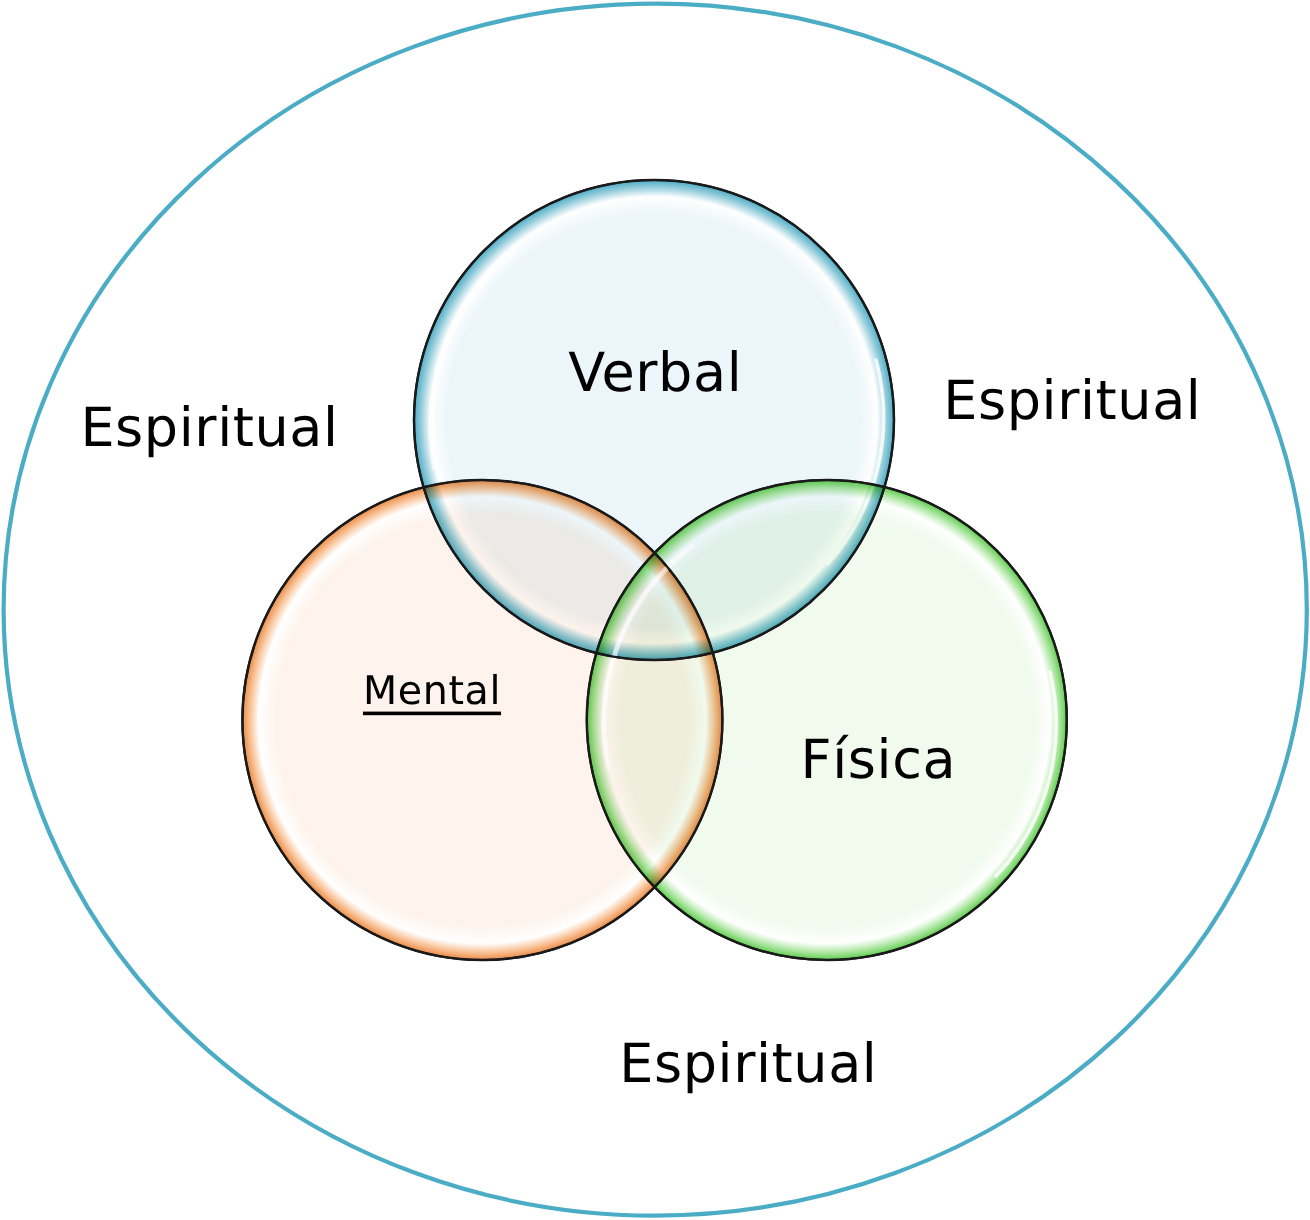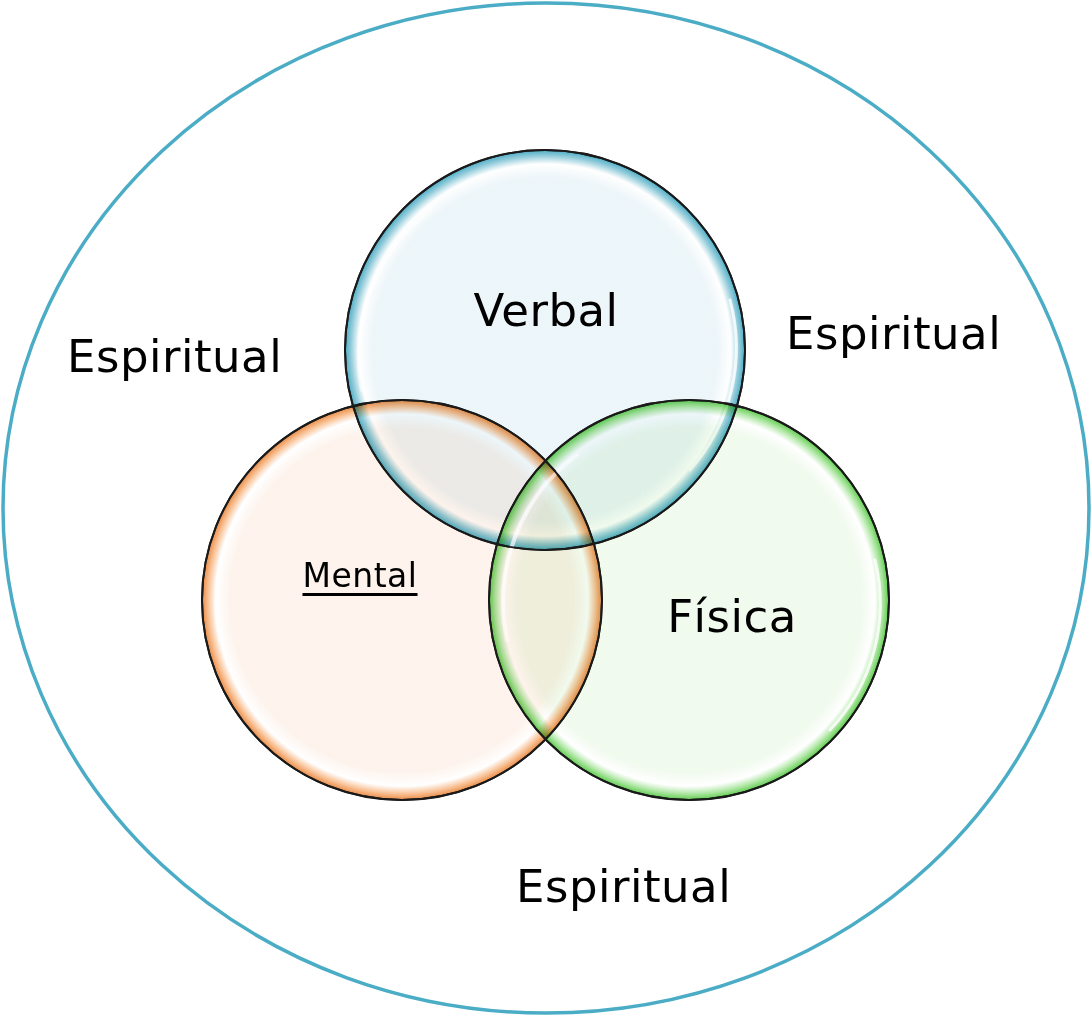--- a/index.html
+++ b/index.html
@@ -114,13 +114,13 @@
 <div class="label" style="left:786px; top:311px;">Espiritual</div>
 
 <div class="label" style="left:516px; top:864px;">Espiritual</div>
 
 <div class="label center" style="left:546px; top:288px;">Verbal</div>
 
 <div class="stack" style="left:360px; top:558px;">
   <div class="underline">Mental</div>
 </div>
 
-<div class="label center" style="left:732px; top:594px;">Física</div>
+<div class="label center" style="left:732px; top:610px;">Física</div>
 
 </body></html>

